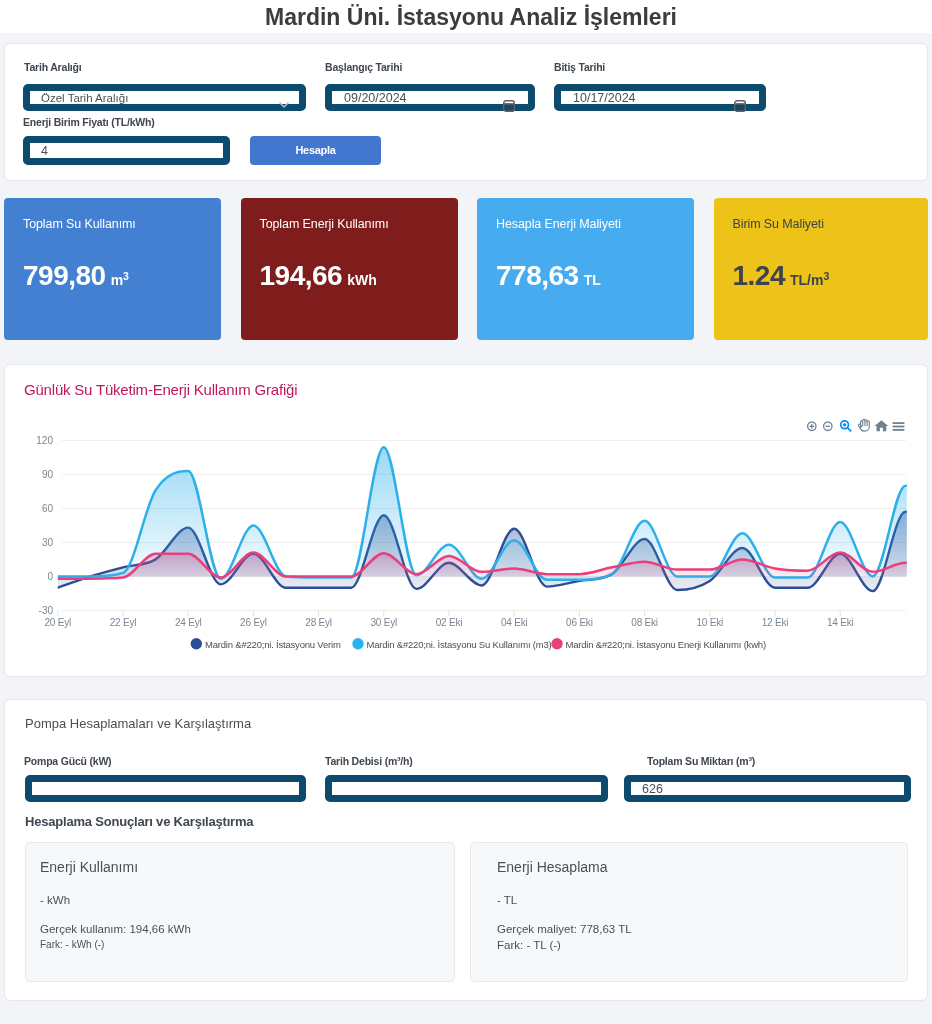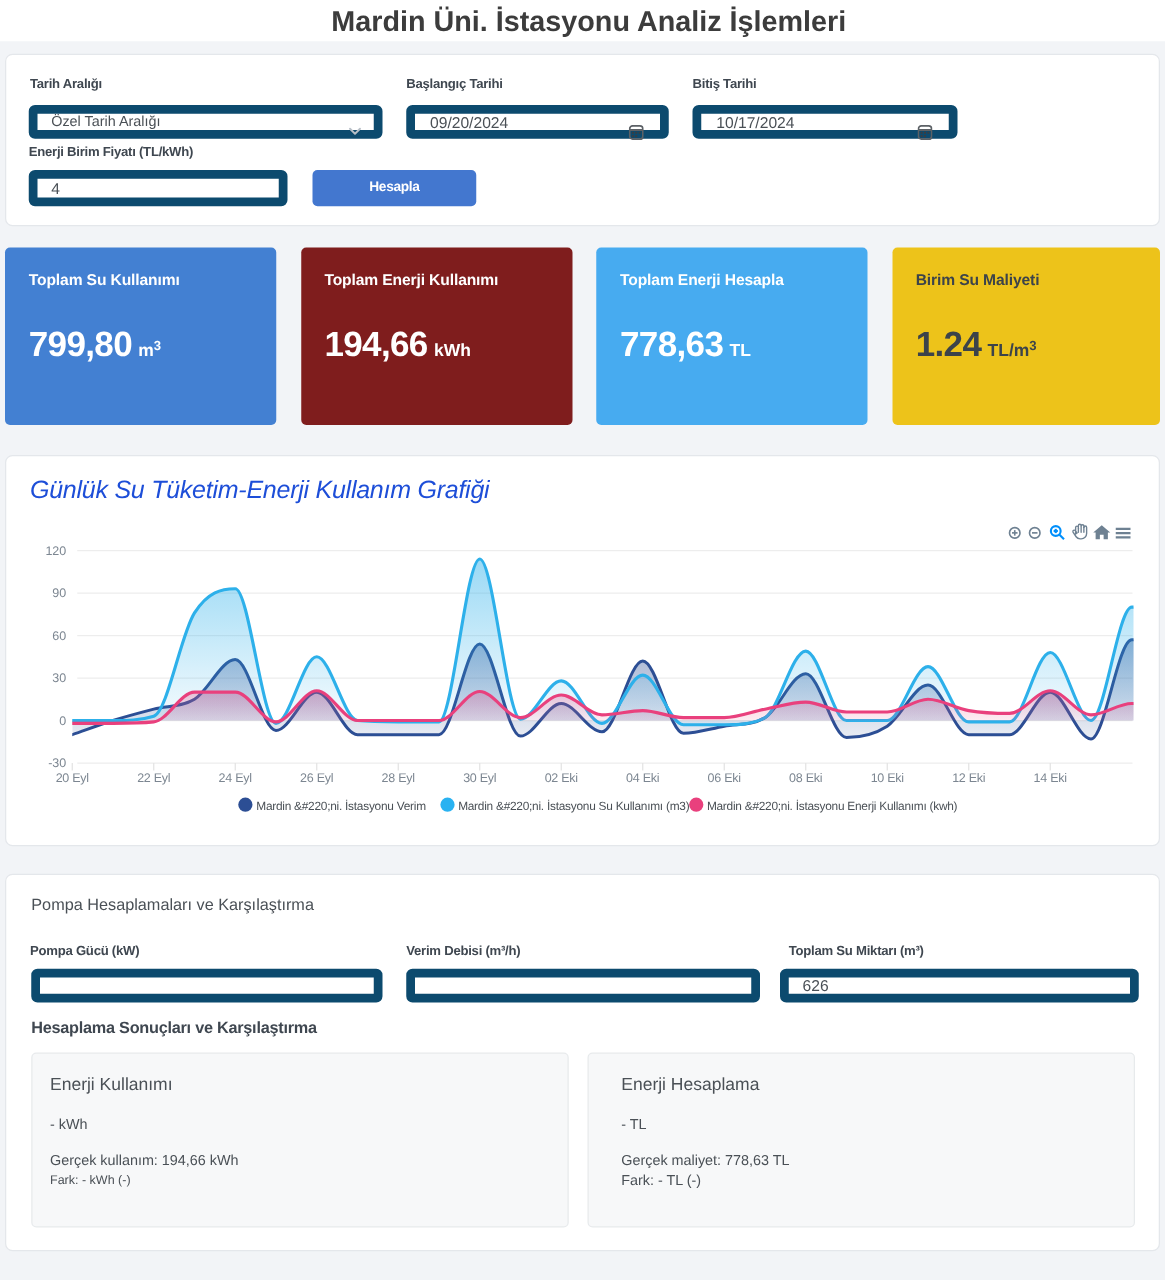--- a/index.html
+++ b/index.html
@@ -5,21 +5,21 @@
 <style>
 * { margin:0; padding:0; box-sizing:border-box; }
 html,body { width:932px; height:1024px; font-family:"Liberation Sans",sans-serif; background:#f2f4f7; overflow:hidden; }
 .abs { position:absolute; }
 #page { position:relative; width:932px; height:1024px; }
 .card { position:absolute; background:#fff; border:1px solid #e4e7eb; border-radius:6px; }
 .lbl { position:absolute; font-size:10.5px; font-weight:bold; color:#3f4750; letter-spacing:-0.2px;}
 .inp { position:absolute; background:#fff; border:7px solid #0c4a6e; border-radius:5px; font-size:12.5px; color:#4a5056; }
 .inp .txt { position:absolute; left:11px; top:50%; transform:translateY(-50%); white-space:nowrap;}
 .stat { position:absolute; top:198px; height:142px; border-radius:4px; color:#fff; }
-.stat .t { position:absolute; left:19px; top:19px; font-size:12.5px; font-weight:bold; letter-spacing:-0.1px;}
+.stat .t { position:absolute; left:19px; top:19px; font-size:12.5px; font-weight:normal; letter-spacing:-0.1px;}
 .stat .nrow { position:absolute; left:19px; top:62px; white-space:nowrap;}
 .stat .num { font-size:28px; font-weight:bold; letter-spacing:-0.5px;}
 .stat .unit { font-size:14px; font-weight:bold; margin-left:5px;}
 .stat .unit sup { font-size:10.5px; position:relative; top:1px; vertical-align:super;}
 </style>
 </head>
 <body>
 <div id="page">
 
 <div class="abs" style="left:0;top:0;width:932px;height:33px;background:#fff;"></div>
@@ -67,30 +67,30 @@
 
 <div class="stat" style="left:4px;width:217px;background:#4380d2;">
   <div class="t">Toplam Su Kullanımı</div>
   <div class="nrow"><span class="num">799,80</span><span class="unit">m<sup>3</sup></span></div>
 </div>
 <div class="stat" style="left:240.5px;width:217px;background:#7f1d1d;">
   <div class="t">Toplam Enerji Kullanımı</div>
   <div class="nrow"><span class="num">194,66</span><span class="unit">kWh</span></div>
 </div>
 <div class="stat" style="left:477px;width:217px;background:#47abf0;">
-  <div class="t">Toplam Enerji Hesapla</div>
+  <div class="t">Hesapla Enerji Maliyeti</div>
   <div class="nrow"><span class="num">778,63</span><span class="unit">TL</span></div>
 </div>
 <div class="stat" style="left:713.5px;width:214px;background:#edc31a;color:#3c434a;">
   <div class="t">Birim Su Maliyeti</div>
   <div class="nrow"><span class="num">1.24</span><span class="unit">TL/m<sup>3</sup></span></div>
 </div>
 
 <div class="card" style="left:4px;top:364px;width:924px;height:313px;"></div>
-<div class="abs" style="left:24px;top:381px;font-size:20px;color:#1d4ed8;letter-spacing:-0.2px;font-style:italic;">Günlük Su Tüketim-Enerji Kullanım Grafiği</div>
+<div class="abs" style="left:24px;top:381px;font-size:15px;color:#be185d;letter-spacing:-0.2px;">Günlük Su Tüketim-Enerji Kullanım Grafiği</div>
 <svg class="abs" style="left:4px;top:364px;" width="924" height="313" viewBox="0 0 924 313" font-family="Liberation Sans,sans-serif">
 <defs>
 <linearGradient id="gnavy" x1="0" y1="0" x2="0" y2="1">
   <stop offset="0" stop-color="#2c4e94" stop-opacity="0.45"></stop>
   <stop offset="1" stop-color="#2c4e94" stop-opacity="0.10"></stop>
 </linearGradient>
 <linearGradient id="gblue" x1="0" y1="0" x2="0" y2="1">
   <stop offset="0" stop-color="#2db0ea" stop-opacity="0.48"></stop>
   <stop offset="1" stop-color="#2db0ea" stop-opacity="0.04"></stop>
 </linearGradient>
@@ -182,23 +182,23 @@
 <circle cx="354" cy="279.8" r="5.7" fill="#29b2f1"></circle>
 <text x="362.5" y="283.8" font-size="9.5" letter-spacing="-0.2" fill="#4a5056">Mardin &amp;#220;ni. İstasyonu Su Kullanımı (m3)</text>
 <circle cx="553" cy="279.8" r="5.7" fill="#e9407d"></circle>
 <text x="561.5" y="283.8" font-size="9.5" letter-spacing="-0.2" fill="#4a5056">Mardin &amp;#220;ni. İstasyonu Enerji Kullanımı (kwh)</text>
 </svg>
 
 <div class="card" style="left:4px;top:699px;width:924px;height:302px;"></div>
 <div class="abs" style="left:25px;top:716px;font-size:13px;color:#4a5056;">Pompa Hesaplamaları ve Karşılaştırma</div>
 <div class="lbl" style="left:24px;top:755px;">Pompa Gücü (kW)</div>
 <div class="inp" style="left:25px;top:775px;width:281px;height:27px;"></div>
-<div class="lbl" style="left:325px;top:755px;">Verim Debisi (m³/h)</div>
+<div class="lbl" style="left:325px;top:755px;">Tarih Debisi (m³/h)</div>
 <div class="inp" style="left:325px;top:775px;width:283px;height:27px;"></div>
-<div class="lbl" style="left:631px;top:755px;">Toplam Su Miktarı (m³)</div>
+<div class="lbl" style="left:647px;top:755px;">Toplam Su Miktarı (m³)</div>
 <div class="inp" style="left:624px;top:775px;width:287px;height:27px;">
       <span class="txt">626</span>
     </div>
 <div class="abs" style="left:25px;top:814px;font-size:13px;font-weight:bold;color:#3f4750;letter-spacing:-0.2px;">Hesaplama Sonuçları ve Karşılaştırma</div>
 
 <div class="abs" style="left:25px;top:842px;width:430px;height:140px;background:#f7f8f9;border:1px solid #e7eaec;border-radius:4px;"></div>
 <div class="abs" style="left:40px;top:859px;font-size:14px;color:#4a5056;">Enerji Kullanımı</div>
 <div class="abs" style="left:40px;top:894px;font-size:11.5px;color:#4a5056;">- kWh</div>
 <div class="abs" style="left:40px;top:923px;font-size:11.5px;color:#4a5056;">Gerçek kullanım: 194,66 kWh</div>
 <div class="abs" style="left:40px;top:939px;font-size:10px;color:#4a5056;">Fark: - kWh (-)</div>

